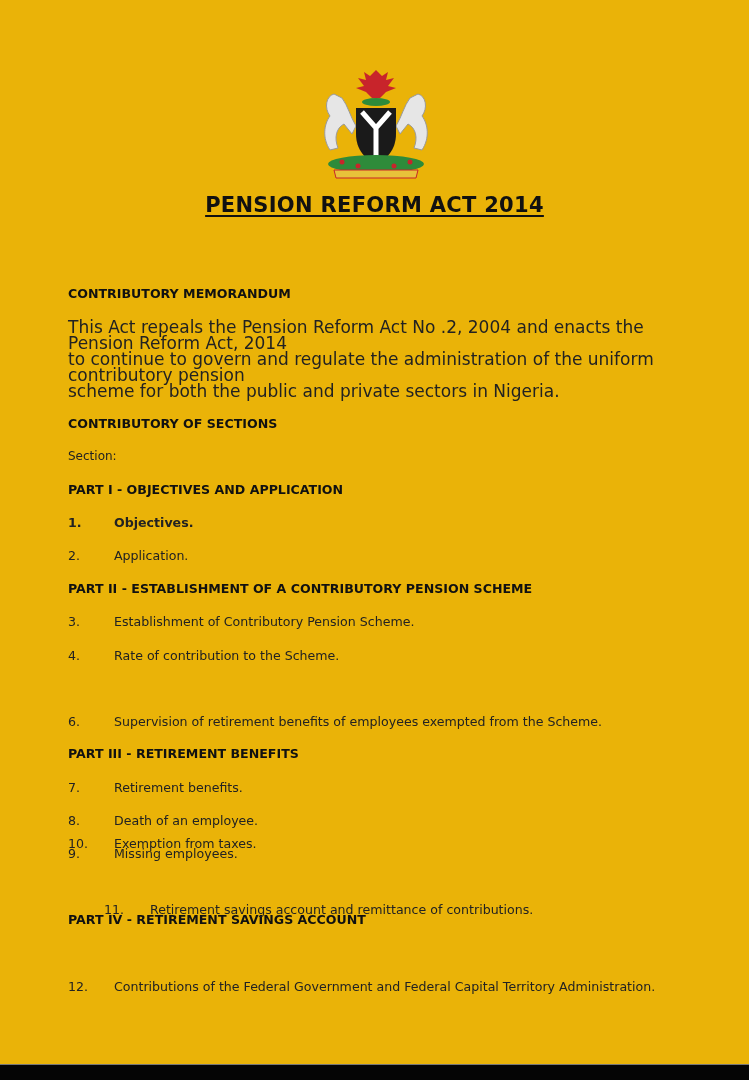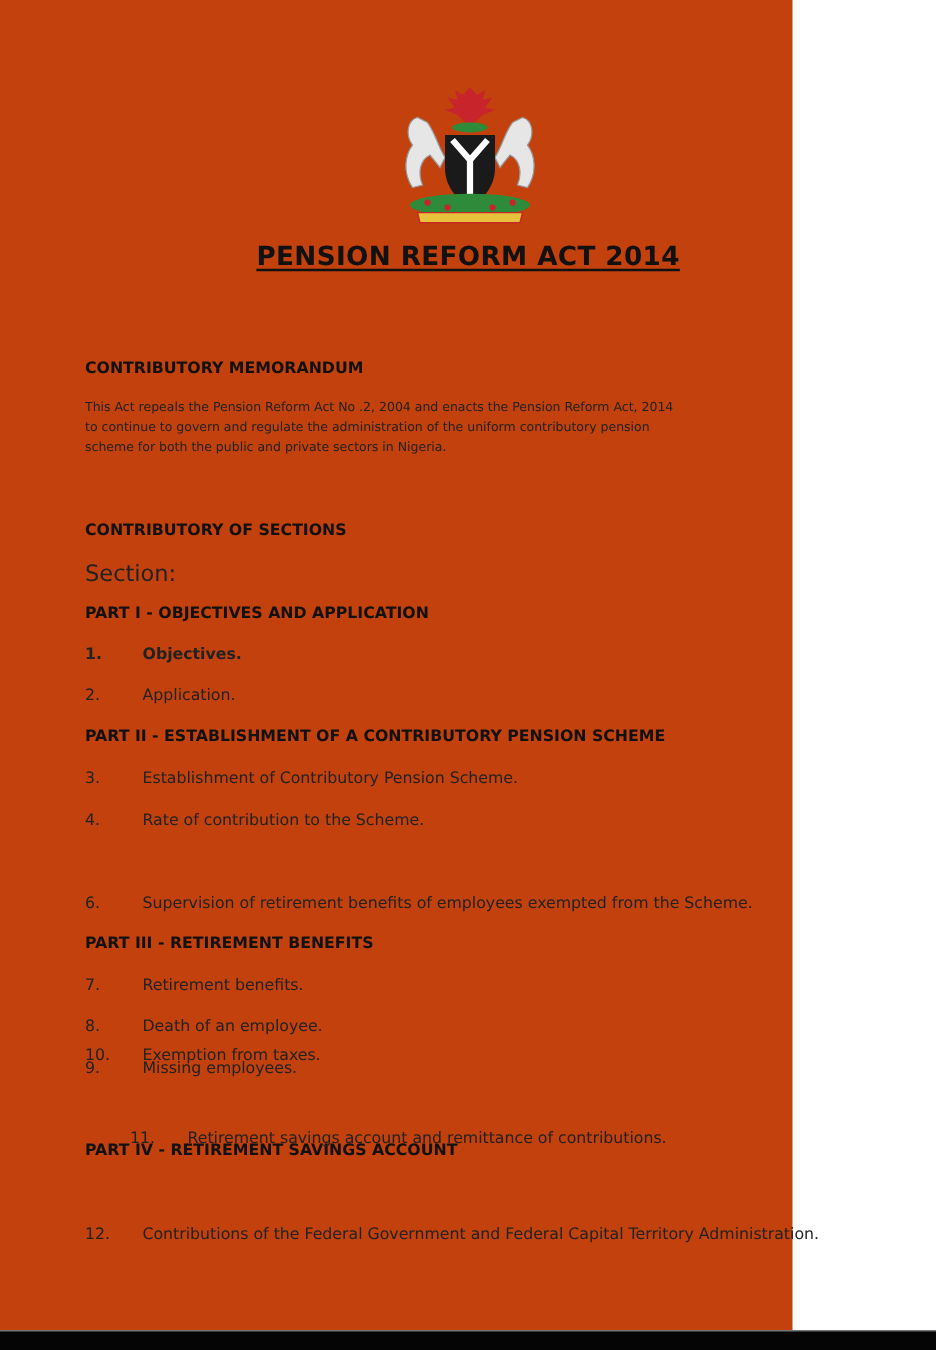--- a/index.html
+++ b/index.html
@@ -1,29 +1,29 @@
 <!DOCTYPE html>
 <html><head>
 <meta charset="utf-8">
 <style>
   html, body { margin: 0; padding: 0; }
   body {
     width: 749px; height: 1080px; background: #ffffff; position: relative; overflow: hidden;
     font-family: "DejaVu Sans", sans-serif; color: #1a1a1a;
   }
-  .page { position: absolute; left: 0; top: 0; width: 634px; height: 1064px; background: #c2410c; }
+  .page { position: absolute; left: 0; top: 0; width: 749px; height: 1064px; background: #eab308; }
   .emblem { position: absolute; left: 312px; top: 64px; width: 128px; height: 118px; }
   .title {
     position: absolute; left: 0; width: 749px; top: 193px; text-align: center;
     font-size: 21px; font-weight: bold; text-decoration: underline; text-underline-offset: 3px;
     letter-spacing: 0.3px; color: #111;
   }
   .abs { position: absolute; left: 68px; }
   .h { font-size: 12.6px; font-weight: bold; color: #111; white-space: nowrap; }
-  .p { font-size: 10px; line-height: 16px; width: 620px; color: #222; }
+  .p { font-size: 17px; line-height: 16px; width: 620px; color: #222; }
   .row { position: absolute; left: 68px; font-size: 12.6px; color: #222; white-space: nowrap; }
   .row .num { display: inline-block; width: 46px; }
   .bottom-line { position: absolute; left: 0; top: 1064px; width: 749px; height: 1px; background: #777; }
   .bottom-bar { position: absolute; left: 0; top: 1065px; width: 749px; height: 15px; background: #050505; }
 </style>
 </head>
 <body>
 
 <div class="page">
 
@@ -50,21 +50,21 @@
   <div class="title">PENSION REFORM ACT 2014</div>
 
   <div class="abs h" style="top:286px;">CONTRIBUTORY MEMORANDUM</div>
   <div class="abs p" style="top:319px;">
     <div>This Act repeals the Pension Reform Act No .2, 2004 and enacts the Pension Reform Act, 2014</div>
     <div>to continue to govern and regulate the administration of the uniform contributory pension</div>
     <div>scheme for both the public and private sectors in Nigeria.</div>
   </div>
 
   <div class="abs h" style="top:416px;">CONTRIBUTORY OF SECTIONS</div>
-  <div class="abs" style="top:449px; font-size:18px; color:#222;">Section:</div>
+  <div class="abs" style="top:449px; font-size:12px; color:#222;">Section:</div>
 
   <div class="abs h" style="top:482px;">PART I - OBJECTIVES AND APPLICATION</div>
   <div class="row" style="top:515px;font-weight:bold;">
     <span class="num">1.</span><span>Objectives.</span>
   </div>
   <div class="row" style="top:548px;">
     <span class="num">2.</span><span>Application.</span>
   </div>
 
   <div class="abs h" style="top:581px;">PART II - ESTABLISHMENT OF A CONTRIBUTORY PENSION SCHEME</div>

